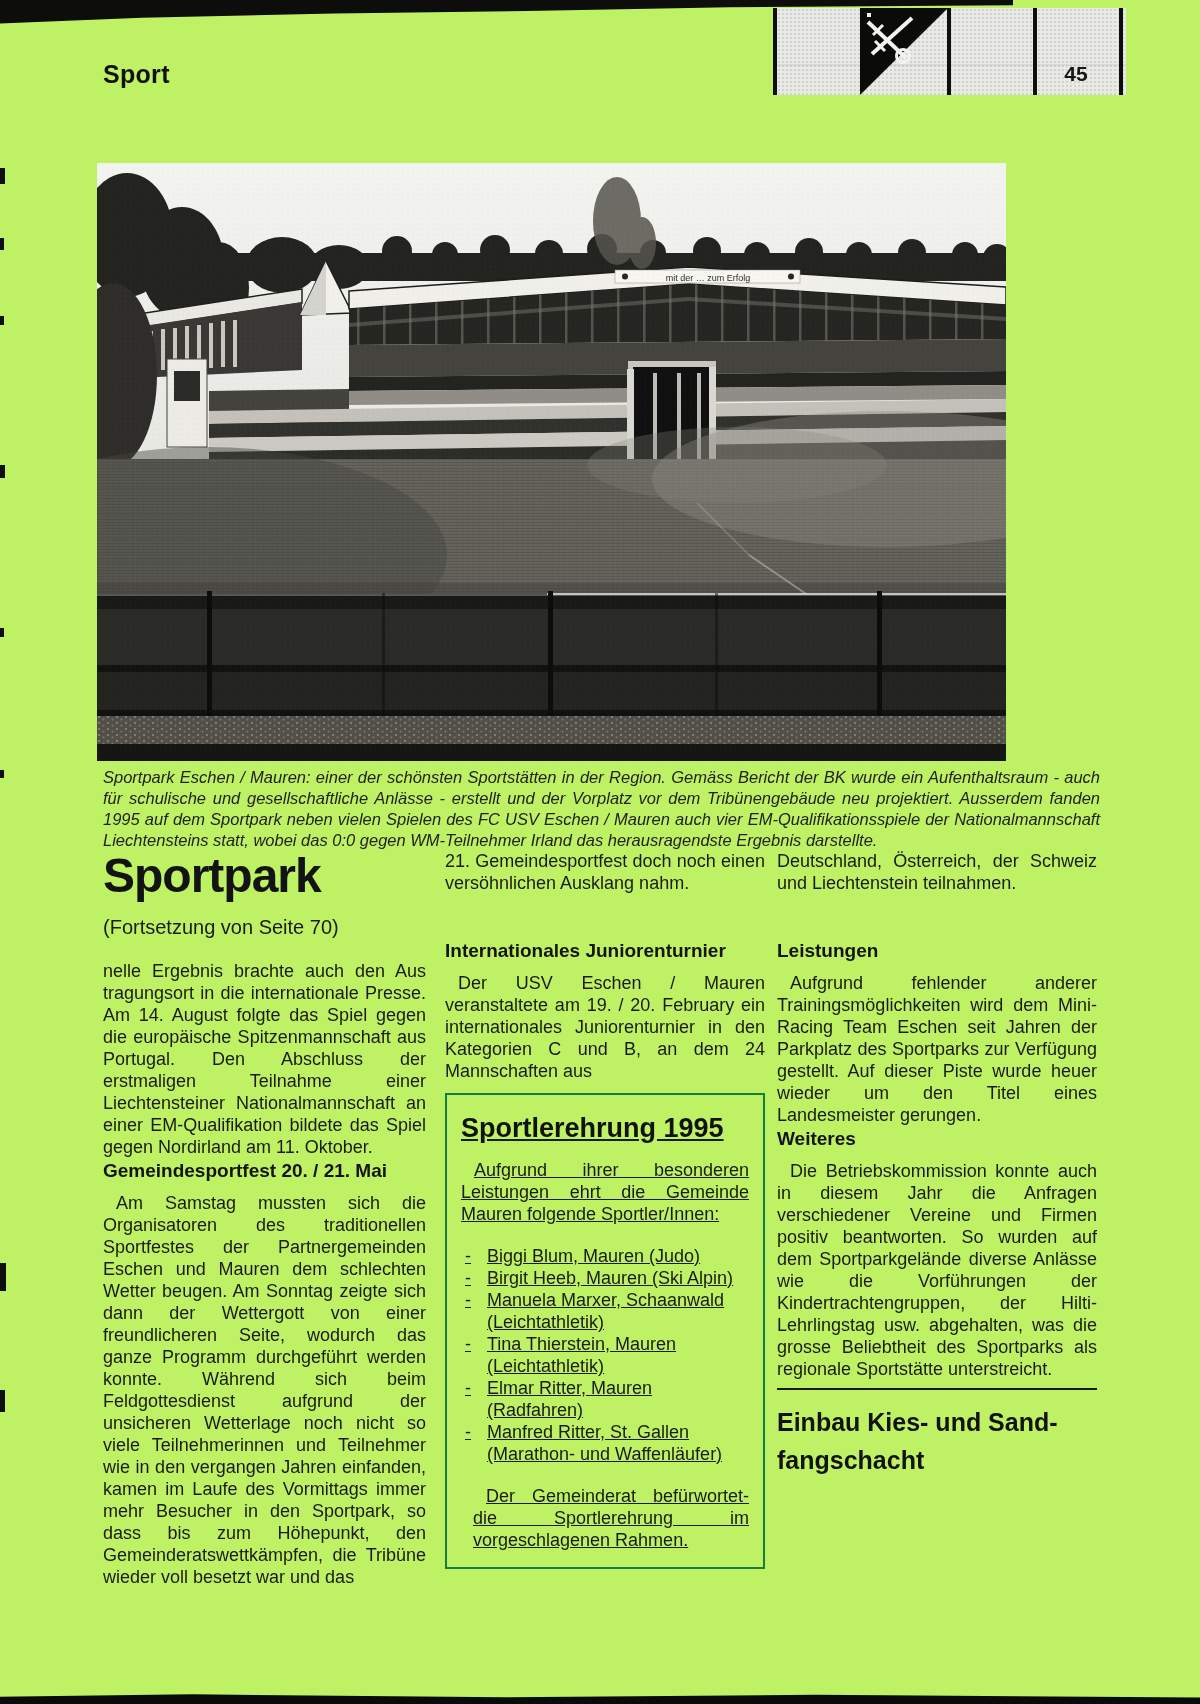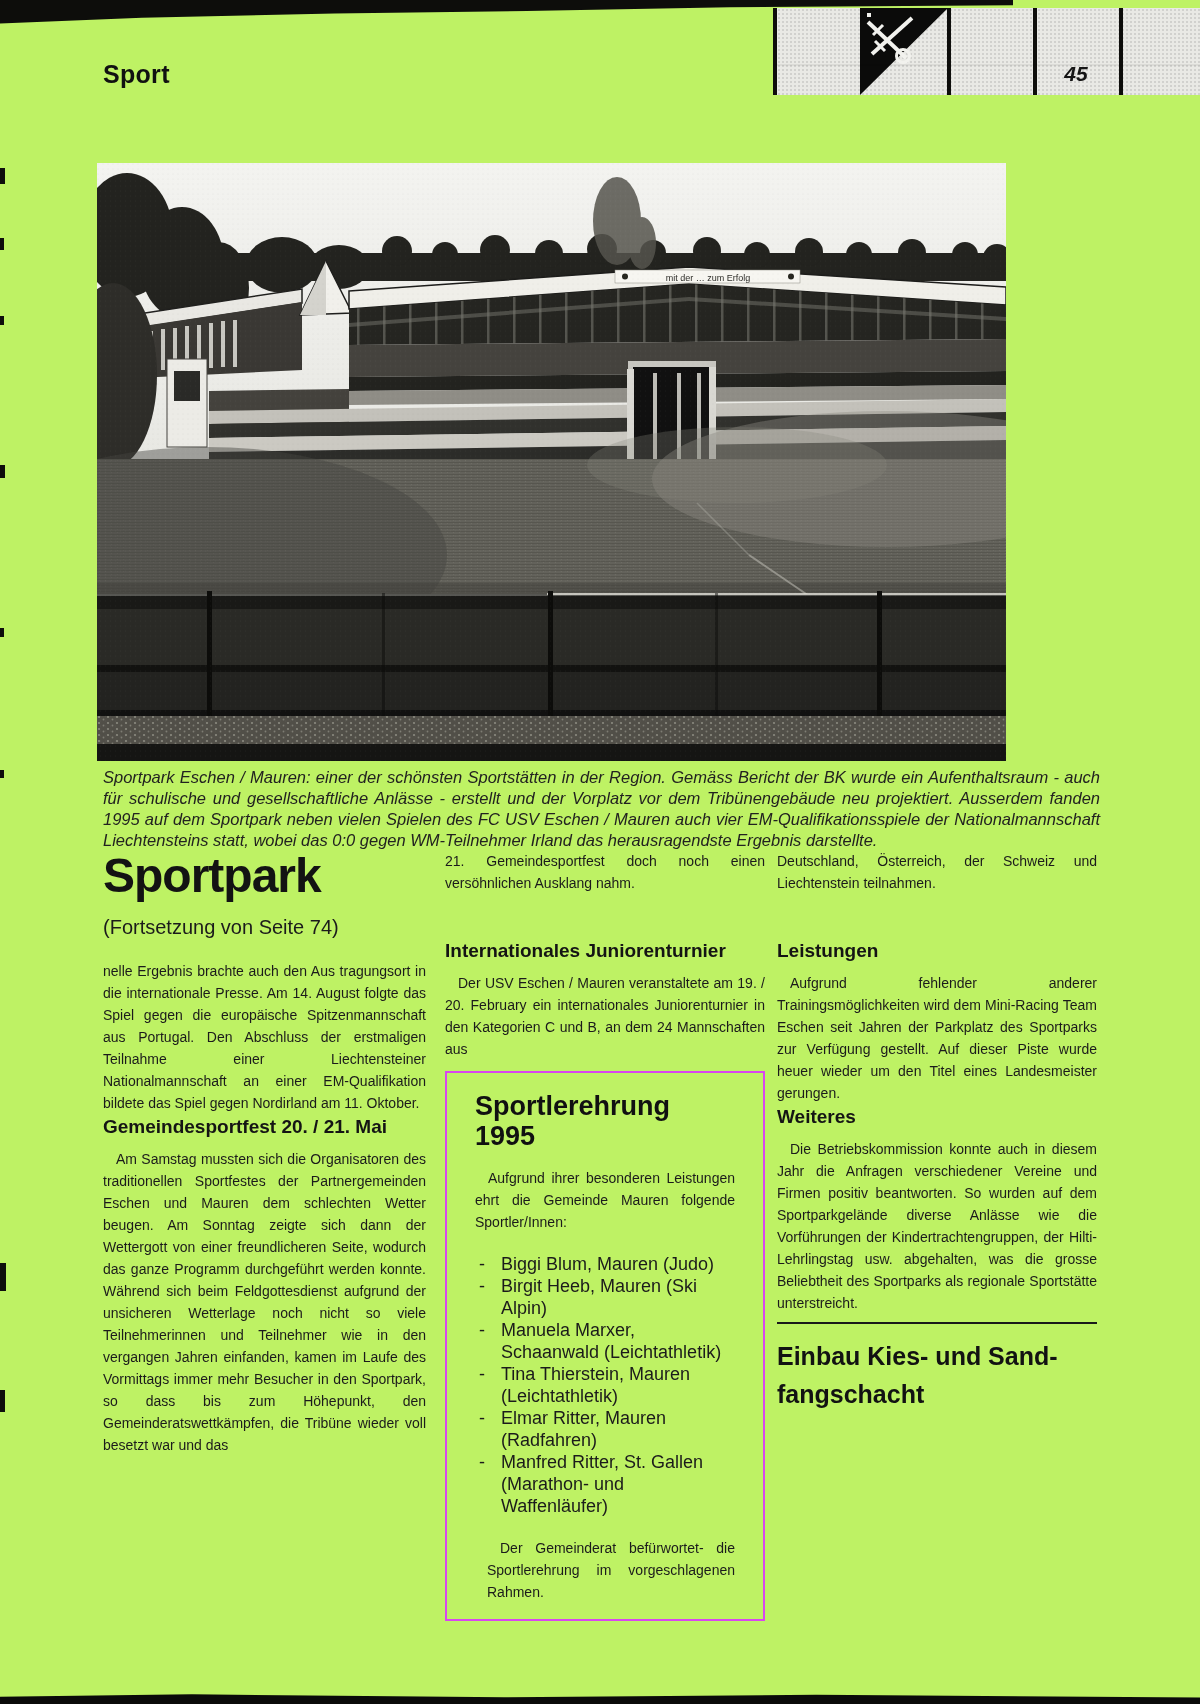--- a/index.html
+++ b/index.html
@@ -9,23 +9,23 @@
   
   .top-strip{position:absolute;left:0;top:0;width:1013px;height:24px;background:#0d0d0b;
              clip-path:polygon(0 0,100% 0,100% 22%,72% 30%,52% 46%,33% 56%,14% 74%,0 98%);}
   .bottom-bar{position:absolute;left:0;top:1693px;width:1200px;height:11px;background:#0a0a09;
              clip-path:polygon(0 35%,16% 12%,42% 38%,68% 16%,100% 42%,100% 100%,0 100%);}
   .edge-mark{position:absolute;left:0;background:#0e0e0c;}
 
   
   .section-title{position:absolute;left:103px;top:60px;font-size:25px;font-weight:bold;
                  letter-spacing:.3px;color:#111;}
-  .header-band{position:absolute;left:773px;top:8px;width:427px;height:87px;background-color:#e9e9e5;
+  .header-band{position:absolute;left:773px;top:8px;width:353px;height:87px;background-color:#e9e9e5;
                background-image:radial-gradient(rgba(0,0,0,.10) 1px,transparent 1.3px);
-               background-size:4px 4px;font-style:italic;}
+               background-size:4px 4px;}
   .header-band::after{content:"";position:absolute;left:0;top:56px;width:100%;height:2px;
                background:rgba(0,0,0,.06);}
   .band-divider{position:absolute;top:0;width:4px;height:100%;background:#0e0e0c;}
   .pennant{position:absolute;left:85px;top:0;width:92px;height:87px;}
   .page-number{position:absolute;left:260px;top:54px;width:86px;text-align:center;
                font-size:21px;font-weight:bold;color:#151515;}
 
   
   .photo-frame{position:absolute;left:97px;top:163px;width:909px;height:598px;overflow:hidden;
                background:#ecece8;}
@@ -33,31 +33,31 @@
                  font-style:italic;font-size:16.5px;line-height:21px;text-align:justify;color:#222220;}
 
   
   .col{position:absolute;top:850px;}
   .col1{left:103px;width:323px;}
   .col2{left:445px;width:320px;}
   .col3{left:777px;width:320px;}
   .article-title{font-size:48px;font-weight:bold;line-height:52px;letter-spacing:-1px;
                  margin:0 0 0 0;color:#131313;}
   .continuation{font-size:20px;line-height:24px;margin-top:13px;}
-  .para{font-size:14px;line-height:22px;text-align:justify;margin:0;}
+  .para{font-size:18px;line-height:22px;text-align:justify;margin:0;}
   .para.indent{text-indent:13px;}
   .mt-first{margin-top:21px;}
   .h3{font-size:19px;font-weight:bold;line-height:22px;margin:2px 0 10px;color:#141414;}
   .h3.mt-lg{margin-top:46px;}
   .rule{border:none;border-top:2px solid #1a1a1a;margin:8px 0 0 0;}
   .h2-section{font-size:25px;font-weight:bold;line-height:38px;margin:13px 0 0;color:#121212;
               hyphens:manual;-webkit-hyphens:manual;}
 
   
-  .honour-box{border:2px solid #d946ef;margin-top:11px;padding:10px 28px 16px;background:transparent;}
+  .honour-box{border:2px solid #15803d;margin-top:11px;padding:10px 14px 16px;background:transparent;text-decoration:underline;}
   .box-title{font-size:27px;font-weight:bold;line-height:30px;margin:8px 0 16px;color:#111;}
   .athlete-list{margin:20px 0 0;}
   .athlete{display:flex;font-size:18px;line-height:22px;}
   .athlete .dash{width:22px;flex:0 0 22px;padding-left:4px;}
   .outro{margin-top:20px;margin-left:12px;}
 </style>
 </head>
 <body>
 
 <div class="page">
@@ -224,21 +224,21 @@
       </g>
 
       <rect x="0" y="0" width="909" height="598" fill="url(#grain)"></rect>
     </svg>
   </div>
 
   <div class="photo-caption">Sportpark Eschen / Mauren: einer der schönsten Sportstätten in der Region. Gemäss Bericht der BK wurde ein Aufenthaltsraum - auch für schulische und gesellschaftliche Anlässe - erstellt und der Vorplatz vor dem Tribünengebäude neu projektiert. Ausserdem fanden 1995 auf dem Sportpark neben vielen Spielen des FC USV Eschen / Mauren auch vier EM-Qualifikationsspiele der Nationalmannschaft Liechtensteins statt, wobei das 0:0 gegen WM-Teilnehmer Irland das herausragendste Ergebnis darstellte.</div>
 
   <div class="col col1">
     <h1 class="article-title">Sportpark</h1>
-    <div class="continuation">(Fortsetzung von Seite 74)</div>
+    <div class="continuation">(Fortsetzung von Seite 70)</div>
     <p class="para mt-first">nelle Ergebnis brachte auch den Aus tragungsort in die internationale Presse. Am 14. August folgte das Spiel gegen die europäische Spitzenmannschaft aus Portugal. Den Abschluss der erstmaligen Teilnahme einer Liechtensteiner Nationalmannschaft an einer EM-Qualifikation bildete das Spiel gegen Nordirland am 11. Oktober.</p>
     <div class="h3">Gemeindesportfest 20. / 21. Mai</div>
     <p class="para indent">Am Samstag mussten sich die Organisatoren des traditionellen Sportfestes der Partnergemeinden Eschen und Mauren dem schlechten Wetter beugen. Am Sonntag zeigte sich dann der Wettergott von einer freundlicheren Seite, wodurch das ganze Programm durchgeführt werden konnte. Während sich beim Feldgottesdienst aufgrund der unsicheren Wetterlage noch nicht so viele Teilnehmerinnen und Teilnehmer wie in den vergangen Jahren einfanden, kamen im Laufe des Vormittags immer mehr Besucher in den Sportpark, so dass bis zum Höhepunkt, den Gemeinderatswettkämpfen, die Tribüne wieder voll besetzt war und das</p>
   </div>
 
   <div class="col col2">
     <p class="para">21. Gemeindesportfest doch noch einen versöhnlichen Ausklang nahm.</p>
     <div class="h3 mt-lg">Internationales Juniorenturnier</div>
     <p class="para indent">Der USV Eschen / Mauren veranstaltete am 19. / 20. February ein internationales Juniorenturnier in den Kategorien C und B, an dem 24 Mannschaften aus</p>
 

